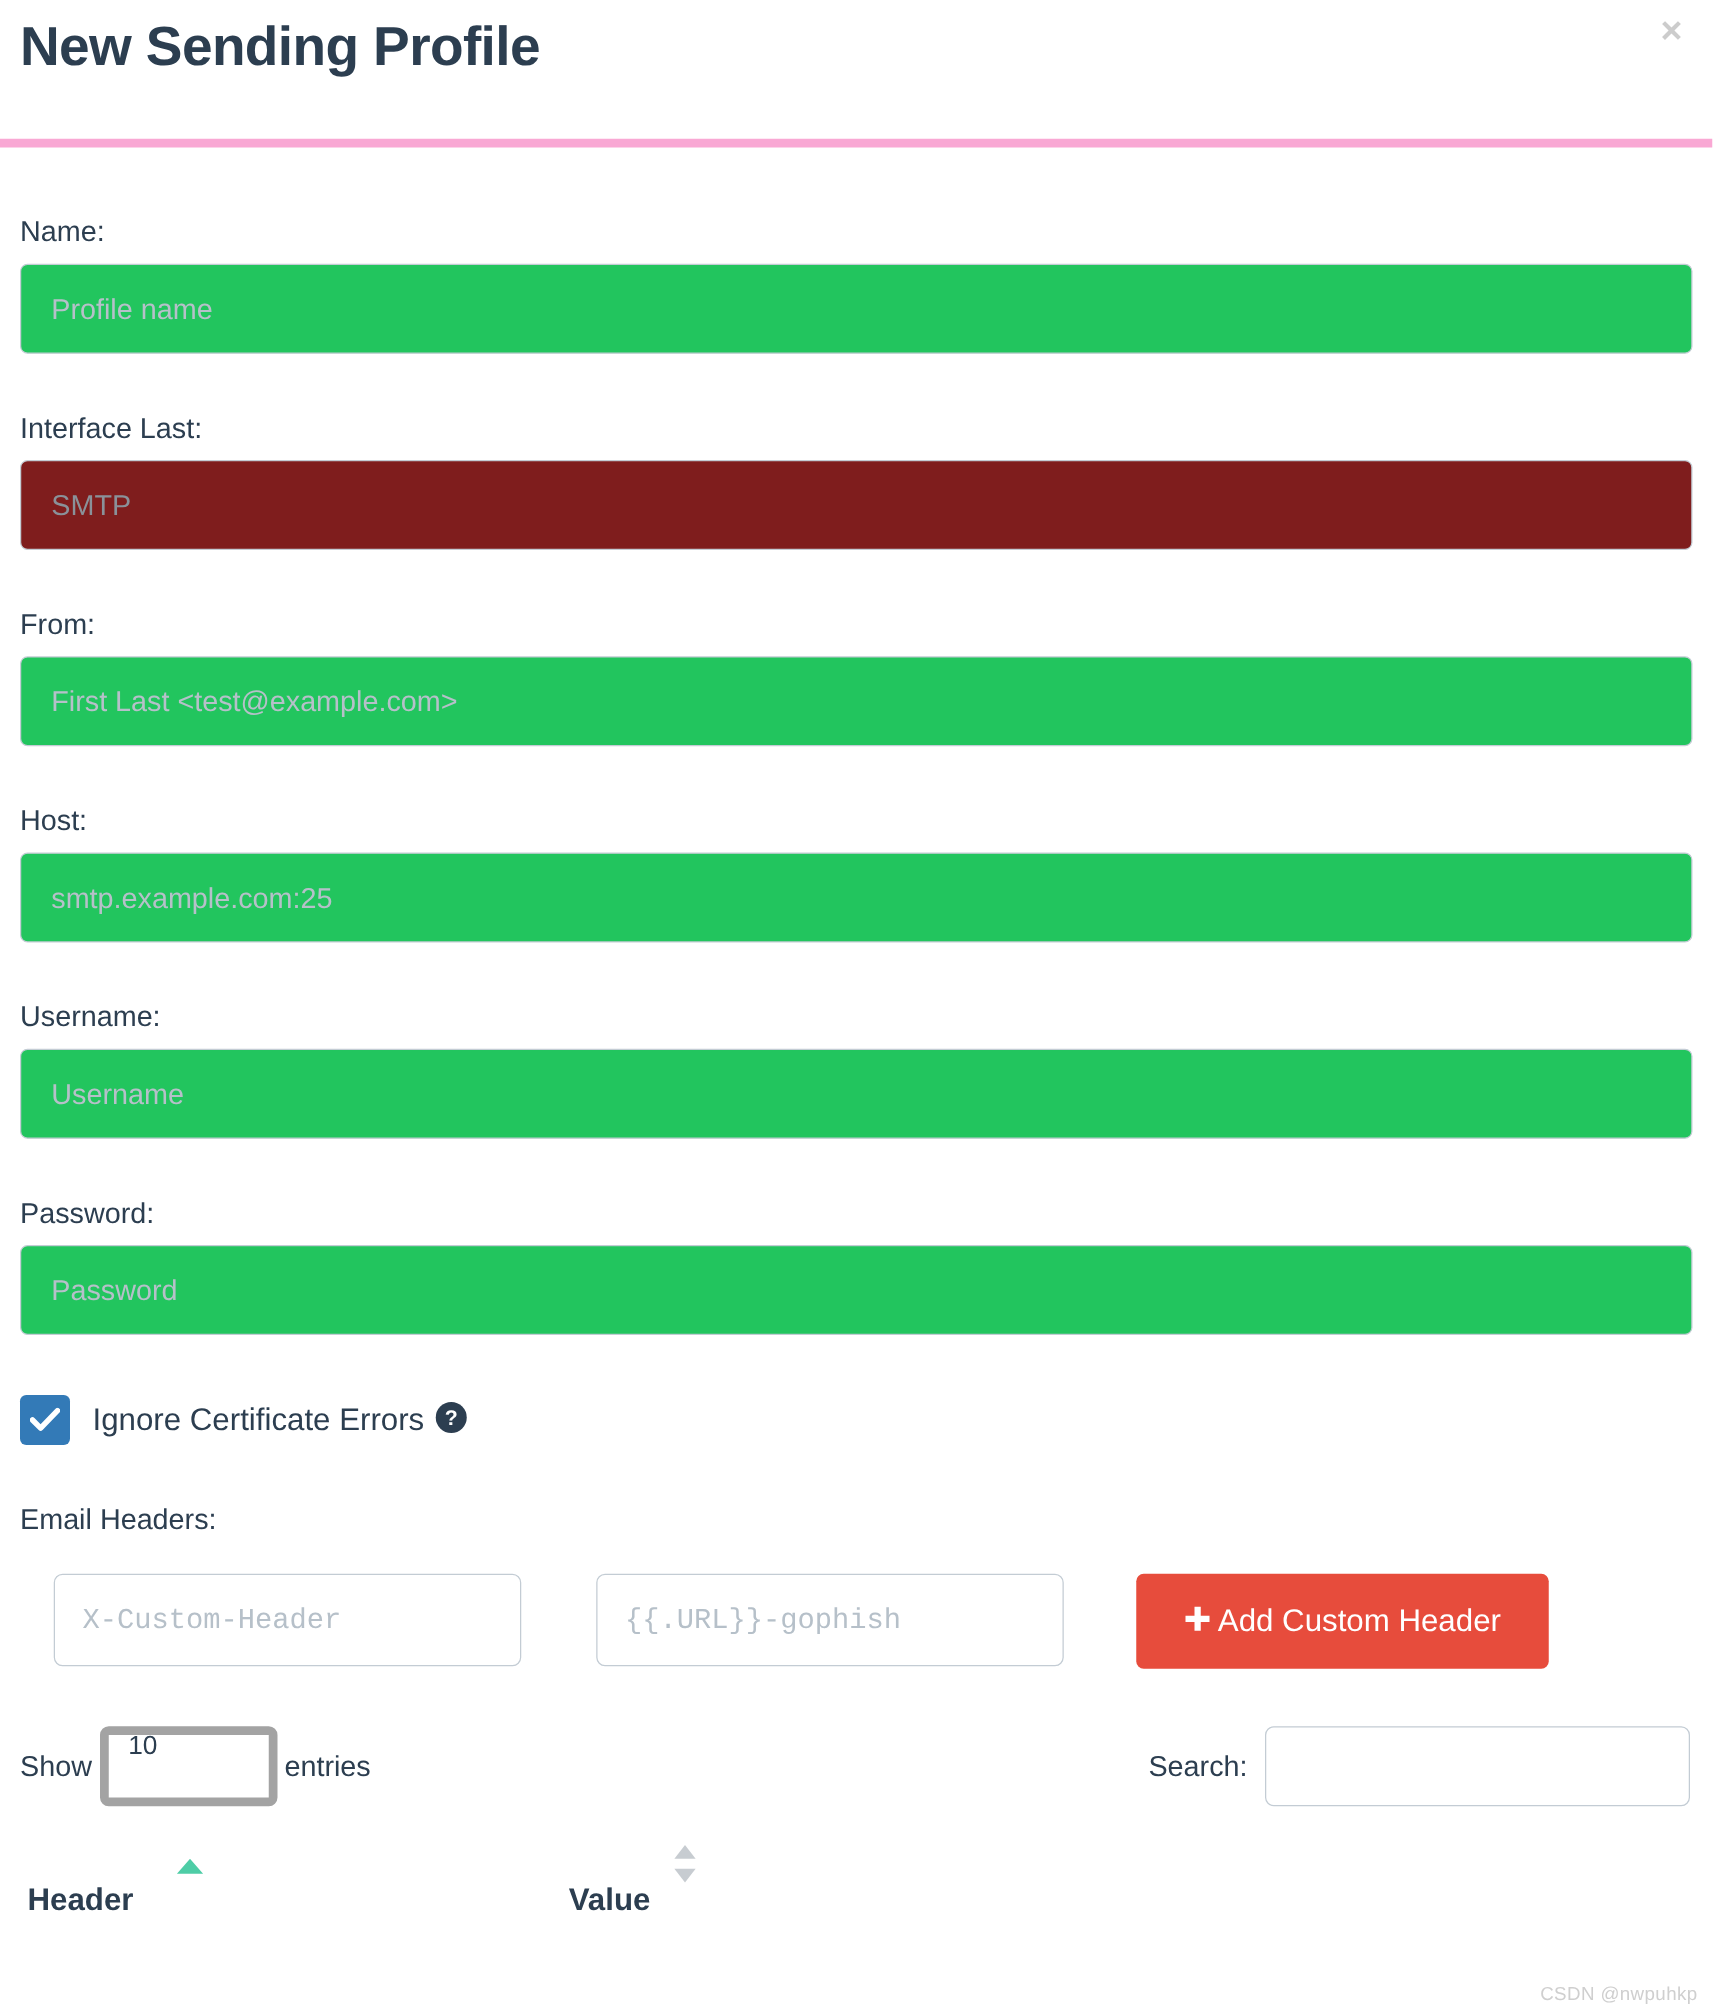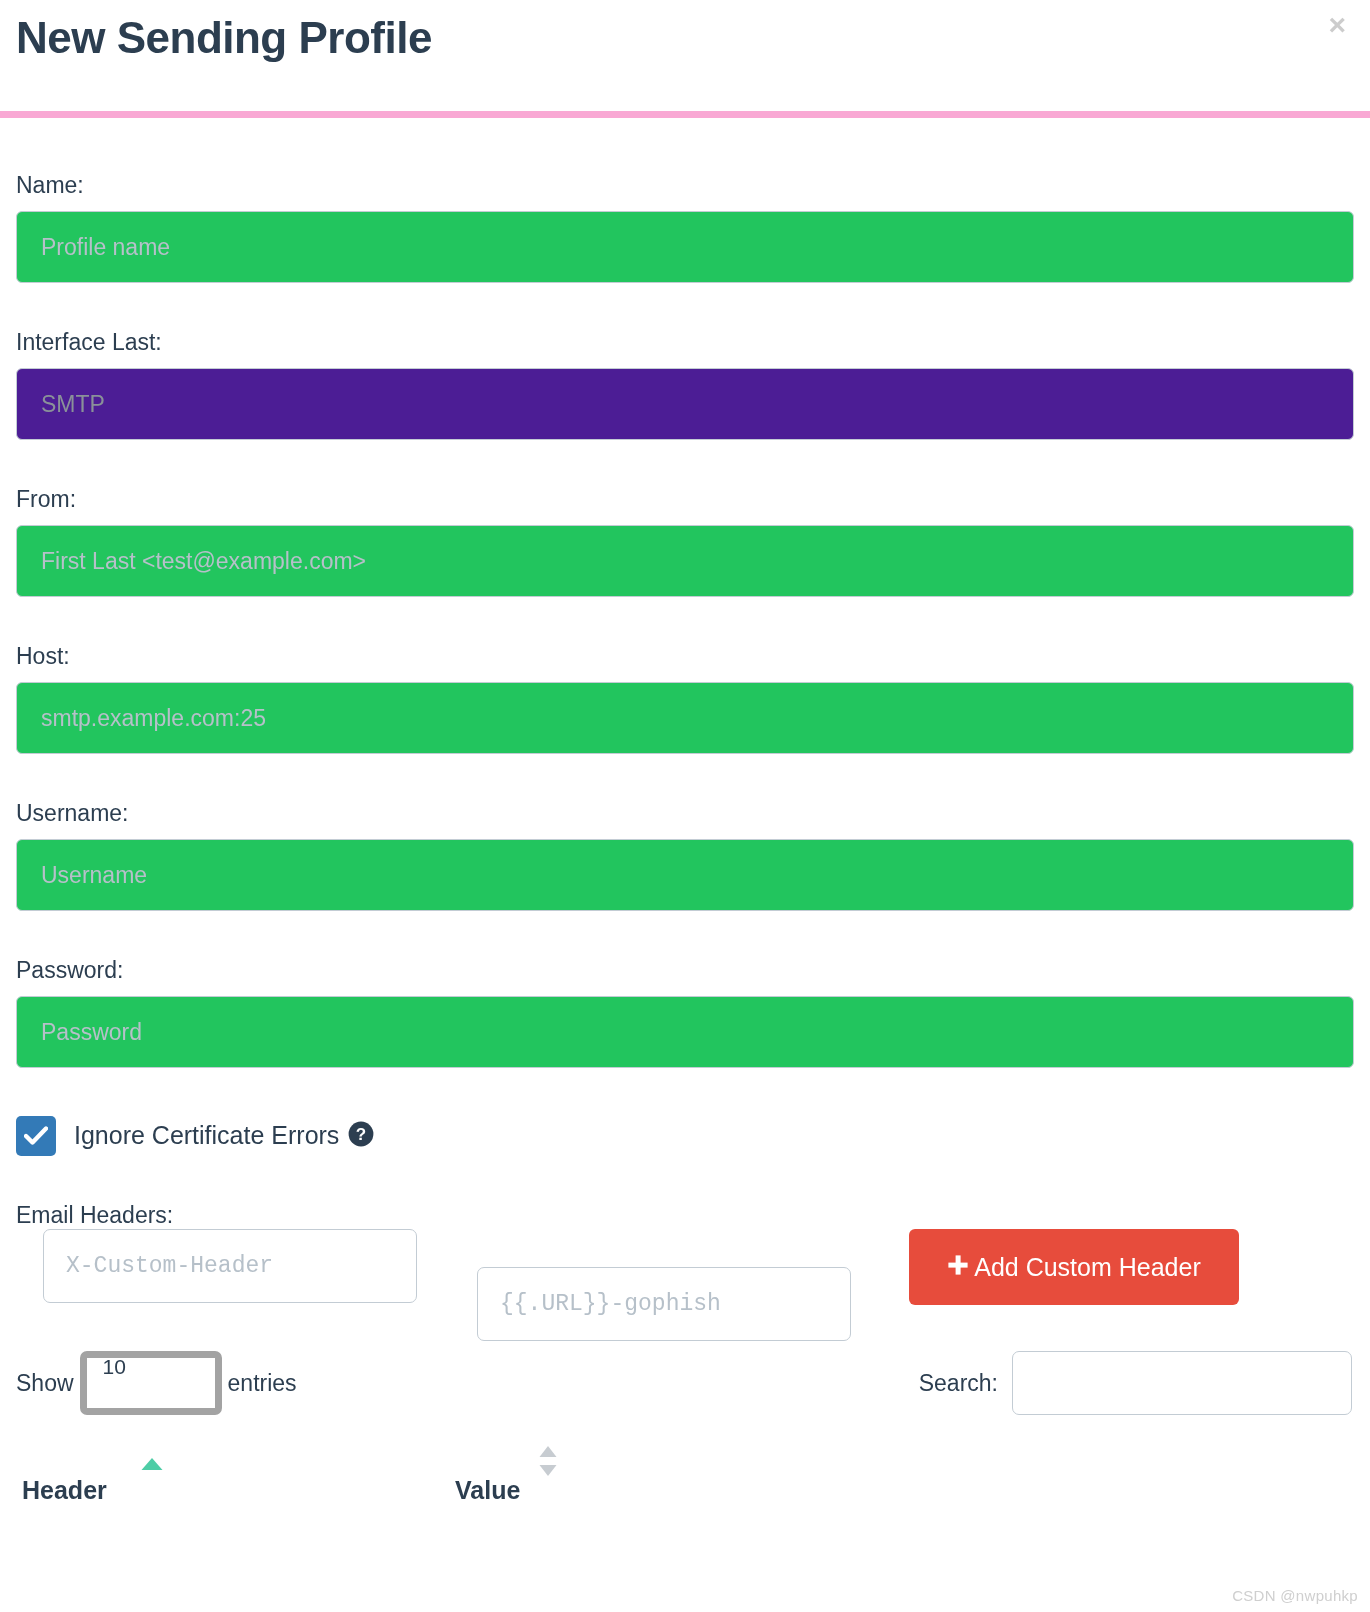--- a/index.html
+++ b/index.html
@@ -76,21 +76,21 @@
     border: 1px solid #c3ccd4;
     border-radius: 6px;
     outline: none;
   }
   .form-control::placeholder {
     color: #b6c0c9;
     opacity: 1;
   }
   .form-control[readonly],
   .form-control.disabled {
-    background-color: #4c1d95;
+    background-color: #7f1d1d;
     color: #8a9199;
   }
 
   
   .checkbox-row {
     display: flex;
     align-items: center;
     margin-top: 48px;
     height: 40px;
   }
@@ -116,21 +116,21 @@
     vertical-align: -3px;
     margin-left: 9px;
     cursor: pointer;
   }
 
   
   .headers-label {
     font-size: 23px;
     color: #2c3e50;
     margin-top: 48px;
-    margin-bottom: 2px;
+    margin-bottom: 32px;
     line-height: 1;
   }
   .headers-row {
     position: relative;
     height: 80px;
   }
   .hdr-input {
     position: absolute;
     top: 0;
     height: 74px;
@@ -138,21 +138,21 @@
     font-size: 23px;
     font-family: Liberation Mono, monospace;
     color: #2c3e50;
     background: #fff;
     border: 1px solid #c3ccd4;
     border-radius: 7px;
     outline: none;
   }
   .hdr-input::placeholder { color: #b6c0c9; opacity: 1; }
   #hdr-key   { left: 27px;  width: 374px; }
-  #hdr-value { left: 461px; width: 374px; margin-top: 38px; }
+  #hdr-value { left: 461px; width: 374px; }
 
   .btn-add {
     position: absolute;
     left: 893px;
     top: 0;
     width: 330px;
     height: 76px;
     background: #e74c3c;
     border: none;
     border-radius: 6px;

